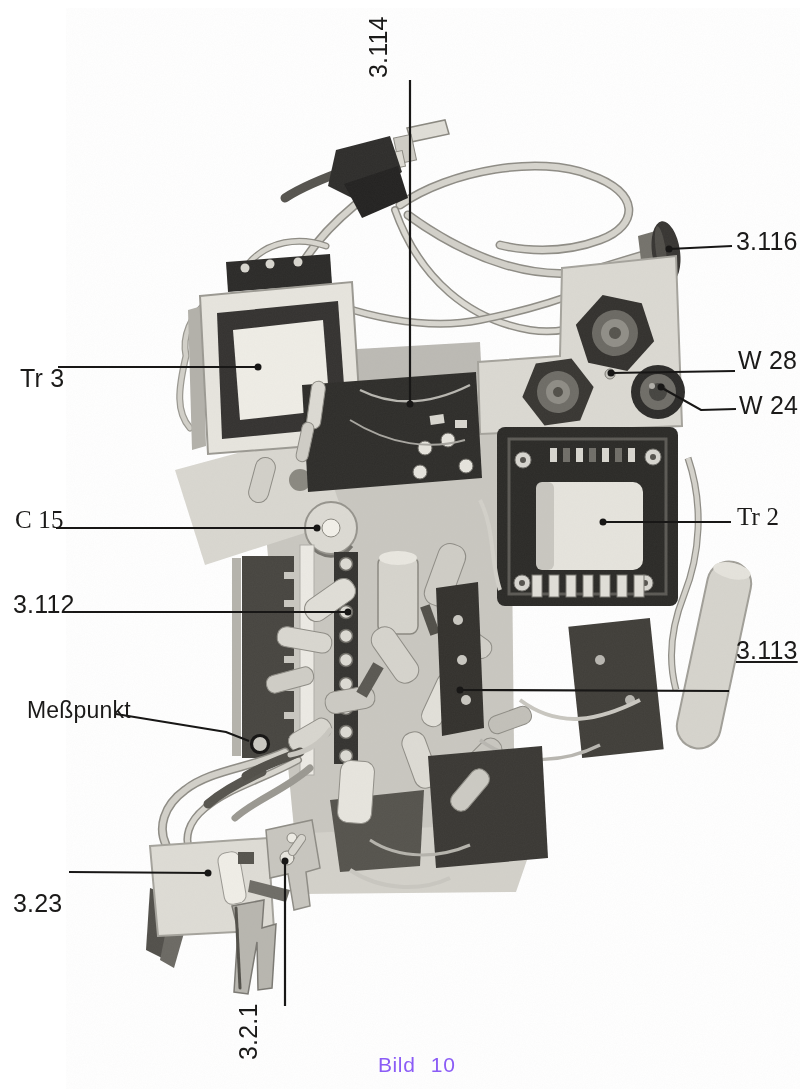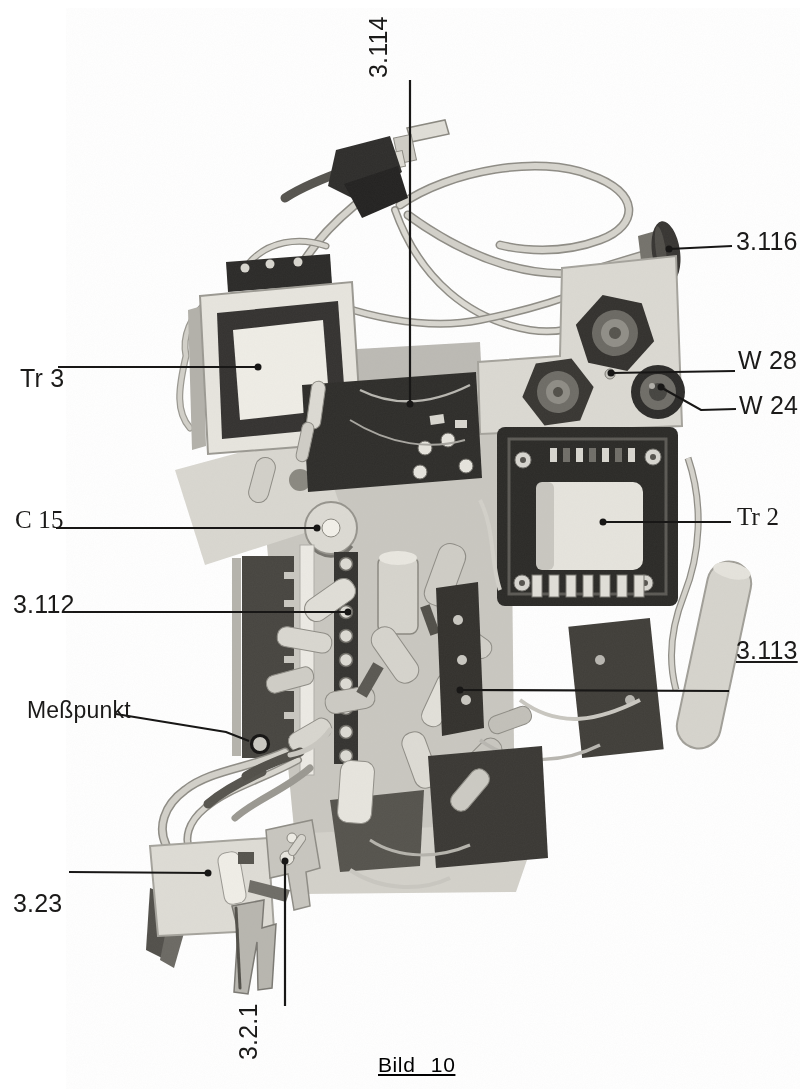--- a/index.html
+++ b/index.html
@@ -12,21 +12,21 @@
   .callout {
     position:absolute;
     font:25px/1.08 "Liberation Sans", sans-serif;
     color:#1b1a19; letter-spacing:0.2px; white-space:nowrap;
   }
   .callout.small { font-size:23px; line-height:24px; }
   .rot-up { transform:rotate(-90deg); transform-origin:0 100%; height:28px; }
   .caption {
     position:absolute;
     font:21px/1.2 "Liberation Sans", sans-serif;
-    color:#000000; letter-spacing:0.6px; word-spacing:9px; white-space:nowrap;text-decoration:underline;
+    color:#8b5cf6; letter-spacing:0.6px; word-spacing:9px; white-space:nowrap;
   }
 </style>
 </head>
 <body>
 
 <div class="page">
 
 <svg class="photo-svg" width="800" height="1089" viewBox="0 0 800 1089">
   <defs>
     <filter id="grain">

